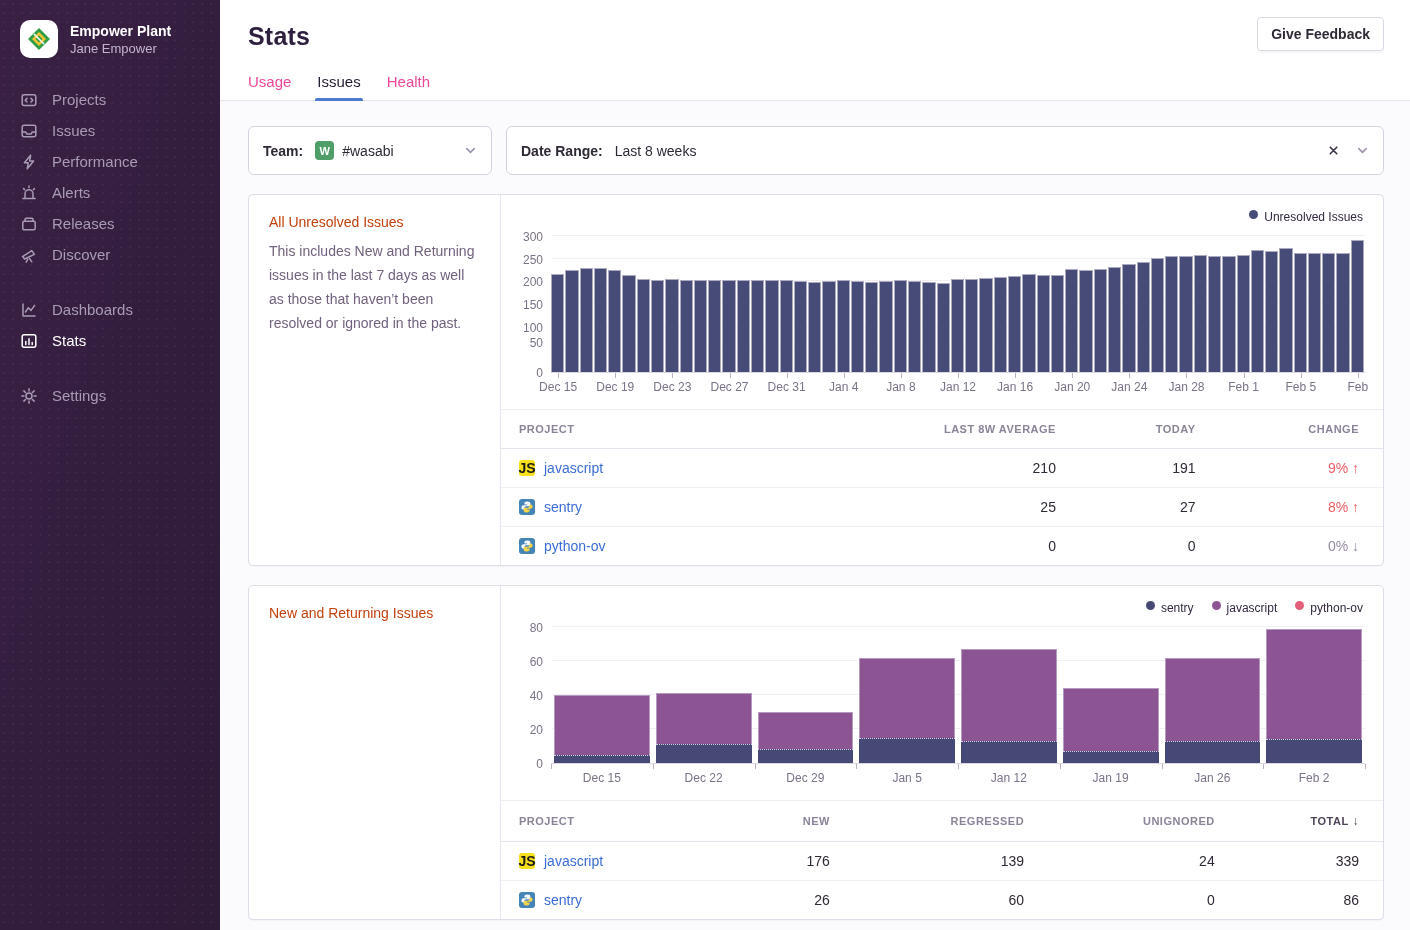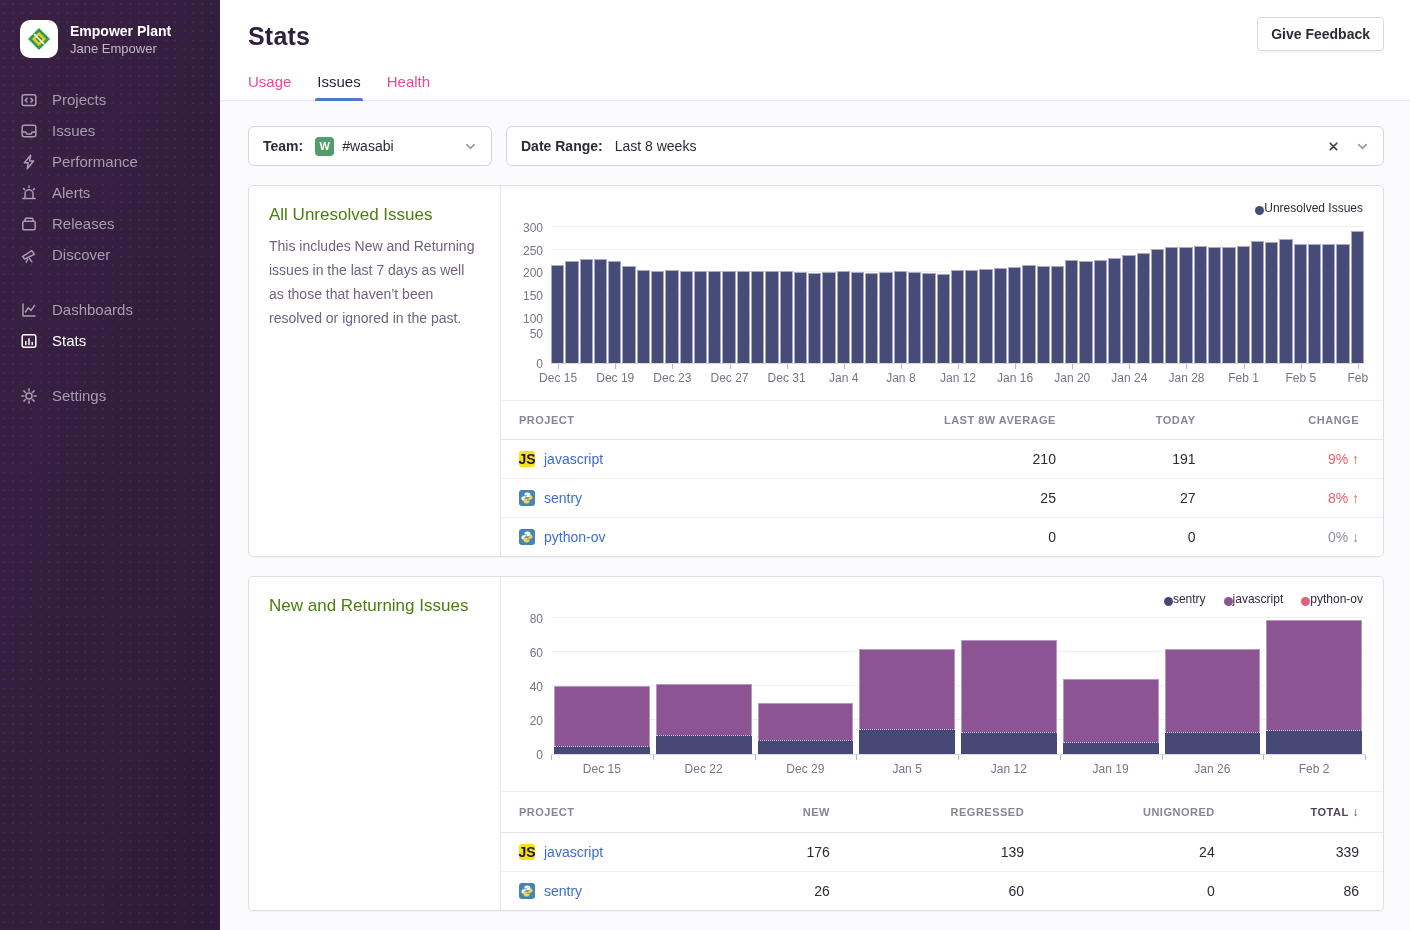--- a/index.html
+++ b/index.html
@@ -35,44 +35,44 @@
   .tabs { display:flex; gap:26px; margin-top:22px; }
   .tab { font-size:15px; color:#ec4899; padding-bottom:10px; position:relative; cursor:pointer; }
   .tab.active { color:#241c30; font-weight:400; }
   .tab.active::after { content:""; position:absolute; left:-2px; right:-2px; bottom:-1px; height:3px;
     background:var(--tab-accent,#4d7ad0); border-radius:2px 2px 0 0; }
 
   .content { padding:25px 26px 0 28px; flex:1; overflow:hidden; }
 
   
   .filter-row { display:flex; gap:14px; }
-  .filter { background:#fff; border:1px solid #d8d2e0; border-radius:6px; height:40px; display:flex;
+  .filter { background:#fff; border:1px solid #d8d2e0; border-radius:6px; height:49px; display:flex;
     align-items:center; padding:0 14px; font-size:14px; gap:8px; cursor:pointer; }
   .filter .flabel { font-weight:700; color:#2f2936; }
   .filter-team { width:244px; }
   .filter-date { flex:1; }
   .team-avatar { width:19px; height:19px; border-radius:4px; color:#fff; font-size:11px; font-weight:700;
     display:inline-flex; align-items:center; justify-content:center; margin-left:4px; }
   .spacer { flex:1; }
   .ficon { color:#3d3548; display:inline-flex; }
   .ficon svg { width:13px; height:13px; stroke:currentColor; stroke-width:1.8; fill:none; stroke-linecap:round; }
   .ficon.dim { color:#9d93ab; }
 
   
   .panel { background:#fff; border:1px solid #e2dce9; border-radius:5px; margin-top:19px; display:flex;
     box-shadow:0 1px 1px rgba(45,31,61,.03); overflow:hidden; }
   .panel-desc { width:252px; min-width:252px; border-right:1px solid #e9e4ef; padding:19px 20px; }
-  .panel-title { font-size:17px; color:#4d7c0f; margin-bottom:9px; font-weight:400; }
+  .panel-title { font-size:14px; color:#c2410c; margin-bottom:9px; font-weight:400; }
   .panel-text { font-size:14px; line-height:24px; color:#71617e; }
   .panel-main { flex:1; min-width:0; display:flex; flex-direction:column; }
 
   
   .chart { position:relative; padding:12px 18px 4px 14px; }
   .legend { display:flex; justify-content:flex-end; gap:18px; font-size:12px; color:#33293e; height:20px; align-items:center; padding-right:2px; }
-  .legend-item { display:flex; align-items:flex-end; }
+  .legend-item { display:flex; align-items:flex-start; gap:6px; }
   .legend-dot { width:9px; height:9px; border-radius:50%; }
   .plot-wrap { display:flex; margin-top:4px; }
   .yaxis { width:36px; position:relative; flex-shrink:0; }
   .ylab { position:absolute; right:8px; transform:translateY(50%); font-size:12px; color:#7a7287; }
   .plot { flex:1; position:relative; border-bottom:1px solid #dcd8e2; }
   .gridline { position:absolute; left:0; right:0; height:1px; background:#f1eff4; }
   .bars { position:absolute; inset:0; display:flex; align-items:flex-end; }
   .bar { flex:1; background:#474b78; border:1px solid #abaabe; border-bottom:none; margin-right:1px; }
   .sbar { flex:1; margin:0 3px; display:flex; flex-direction:column; justify-content:flex-end; }
   .seg-top { background:#8d5494; border:1px solid #b49bbd; border-bottom:none; }

